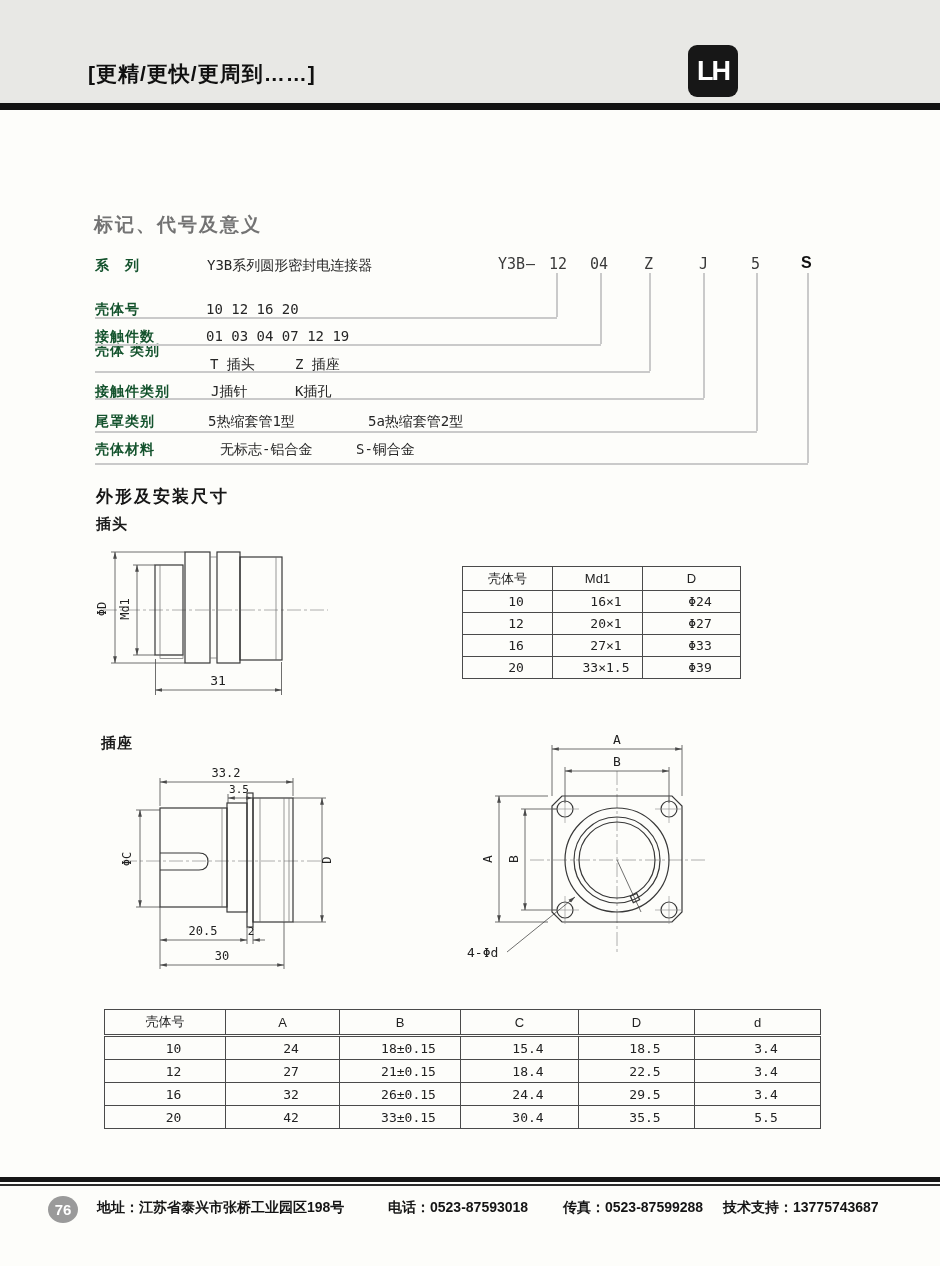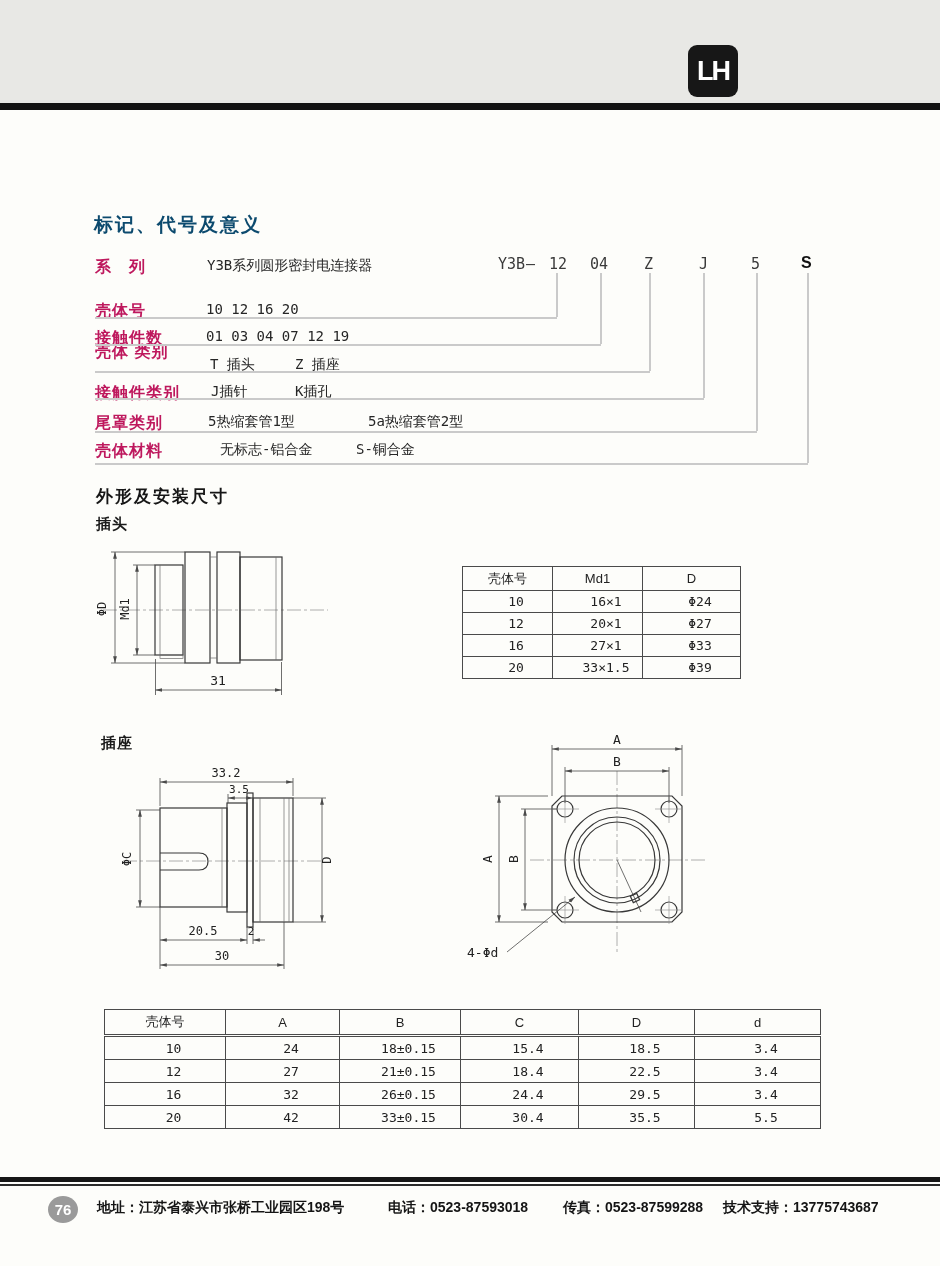--- a/index.html
+++ b/index.html
@@ -8,25 +8,25 @@
   .abs{position:absolute;}
   
   .hdr{left:0;top:0;width:940px;height:103px;background:#e8e8e5;}
   .hdr-bar{left:0;top:103px;width:940px;height:7px;background:#131313;}
   .slogan{left:88px;top:60px;font-size:21px;font-weight:bold;letter-spacing:1px;color:#101010;}
   .logo-mark{left:688px;top:45px;width:50px;height:52px;background:#171717;border-radius:9px;
              color:#fff;font-weight:bold;font-size:27px;display:flex;align-items:center;justify-content:center;
              letter-spacing:-2px;font-family:"Liberation Sans",sans-serif;}
   .brand{left:746px;top:53px;font-size:31px;font-weight:900;color:#171717;letter-spacing:2px;}
   
-  .h1{font-size:19px;font-weight:bold;letter-spacing:2px;color:#0c4a6e;}
+  .h1{font-size:19px;font-weight:bold;letter-spacing:2px;color:#737373;}
   .h2{font-size:17px;font-weight:bold;letter-spacing:2px;color:#161616;}
   .h3{font-size:15px;font-weight:600;letter-spacing:1px;color:#1a1a1a;}
   
-  .lbl{font-size:16px;font-weight:600;color:#be185d;letter-spacing:1px;white-space:pre;}
+  .lbl{font-size:14px;font-weight:600;color:#14532d;letter-spacing:1px;white-space:pre;}
   .val{font-size:14px;color:#262626;white-space:pre;font-family:"DejaVu Sans Mono","Liberation Sans",monospace;}
   .uline{height:2px;background:#cacaca;}
   .vline{width:2px;background:#cacaca;}
   .code{font-size:15px;color:#3a3a3a;font-family:"DejaVu Sans Mono",monospace;white-space:pre;}
   .code.bold-s{font-family:"Liberation Sans",sans-serif;font-weight:bold;font-size:16px;color:#111;}
   
   table.spec{border-collapse:collapse;table-layout:fixed;background:transparent;}
   table.spec th,table.spec td{border:1px solid #4a4a4a;text-align:center;vertical-align:middle;
       font-size:13px;color:#222;padding:0;}
   table.spec th{font-weight:500;height:23px;font-family:"Liberation Sans",sans-serif;}
@@ -46,20 +46,21 @@
   .badge{left:48px;top:1196px;width:30px;height:27px;background:#9a9a9a;border-radius:50%;
          color:#fff;font-size:15px;font-weight:bold;display:flex;align-items:center;justify-content:center;}
   .ft-text{top:1199px;font-size:14px;font-weight:600;color:#151515;white-space:pre;}
 </style>
 </head>
 <body>
 
 <div class="sheet">
 
   <div class="abs hdr"></div>
+  <div class="abs slogan">[更精/更快/更周到……]</div>
   <div class="abs logo-mark">LH</div>
   <div class="abs hdr-bar"></div>
 
   <div class="abs h1" style="left:94px;top:212px;">标记、代号及意义</div>
 
   <div class="abs lbl" style="left:95px;top:257px;">系　列</div>
   <div class="abs lbl" style="left:95px;top:301px;">壳体号</div>
   <div class="abs lbl" style="left:95px;top:328px;">接触件数</div>
   <div class="abs lbl" style="left:95px;top:342px;">壳体 类别</div>
   <div class="abs lbl" style="left:95px;top:383px;">接触件类别</div>

